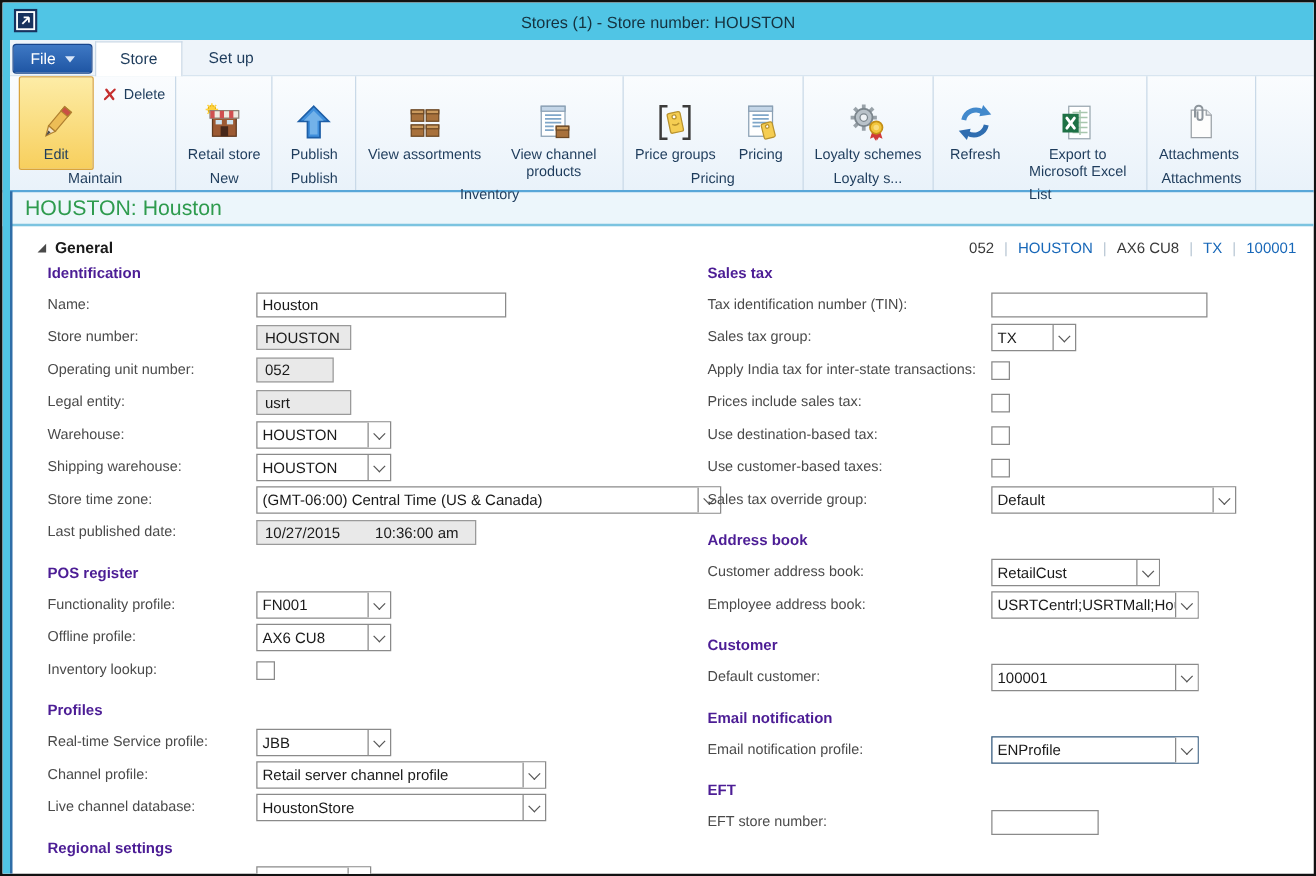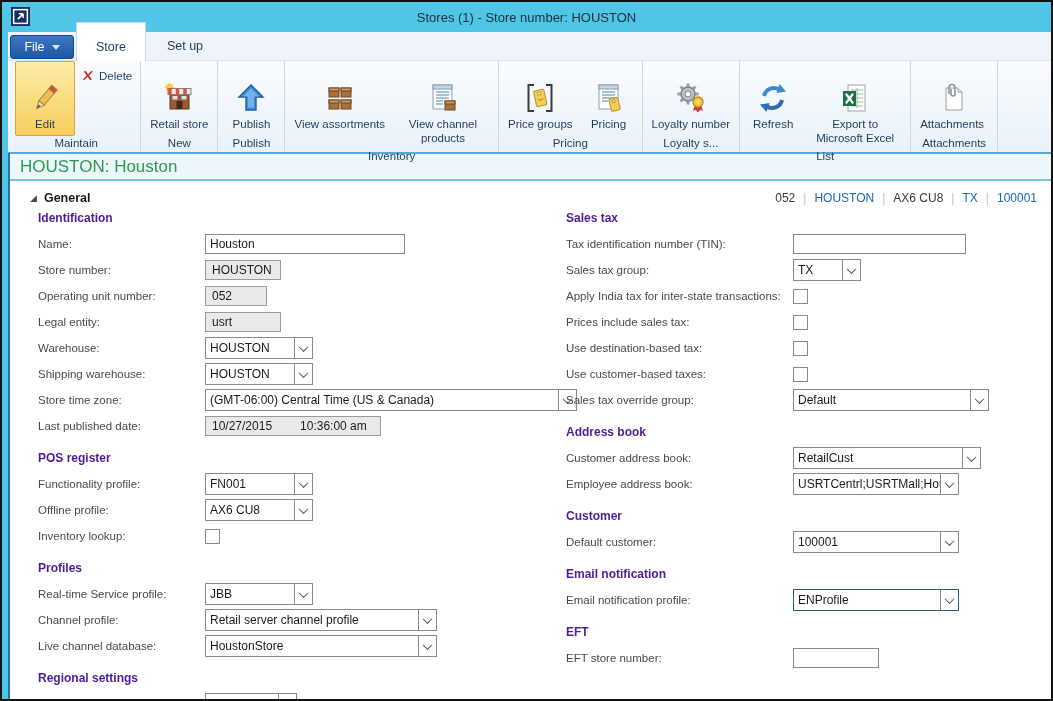--- a/index.html
+++ b/index.html
@@ -29,21 +29,21 @@
     width:64px; height:24px; margin-bottom:1px;
     background:linear-gradient(#3e78c4,#1f56a4);
     border:1px solid #17458c; border-radius:3px;
     color:#fff; font-size:12.5px;
     display:flex; align-items:center; justify-content:center; gap:7px;
     box-sizing:border-box; cursor:default;
   }
   .file-caret { width:0; height:0; border-left:4px solid transparent;
     border-right:4px solid transparent; border-top:5px solid #d8e6f8; }
   .tab {
-    padding:17px 19px 6px; font-size:12.5px; color:#1e3c5c; margin-left:2px;
+    padding:6px 19px 6px; font-size:12.5px; color:#1e3c5c; margin-left:2px;
   }
   .tab.active {
     background:#fff; border:1px solid #c9d8e6; border-bottom:none;
     padding-bottom:7px; margin-bottom:-1px;
   }
   
   .ribbon {
     height:94px; box-sizing:border-box;
     background:linear-gradient(#fafcfe,#e9f2fa);
     border-top:1px solid #d8e5f0;
@@ -324,21 +324,21 @@
                   <line x1="8" y1="17" x2="5.5" y2="19.5"></line>
                 </g>
                 <circle cx="13" cy="12" r="7" fill="#b9c2c9" stroke="#7c868d" stroke-width="1.5"></circle>
                 <circle cx="13" cy="12" r="3" fill="#eef2f5" stroke="#7c868d"></circle>
                 <path d="M20.5 21 l-2.5 8 2.8-1.2 1.8 2.7 2-6.5 Z" fill="#d03a3a"></path>
                 <path d="M25.5 21 l2.5 8 -2.8-1.2 -1.8 2.7 -2-6.5 Z" fill="#d03a3a"></path>
                 <circle cx="23" cy="20" r="5" fill="#f2c63d" stroke="#c49016" stroke-width="1.4"></circle>
                 <circle cx="23" cy="20" r="2.2" fill="#f8dd7e"></circle>
               </svg>
             </span>
-            <span class="rlabel">Loyalty number</span>
+            <span class="rlabel">Loyalty schemes</span>
           </div>
         </div>
         <div class="rgroup-label">Loyalty s...</div>
       </div>
       <div class="rgroup">
         <div class="rgroup-buttons">
           <div class="rbtn big">
             <span class="ric">
               <svg viewBox="0 0 32 32">
                 <path d="M7 14 A10 10 0 0 1 22 7.5" stroke="#4289cc" stroke-width="4" fill="none"></path>
@@ -560,21 +560,21 @@
         <div class="combo" style="width: 196px;">
           <span class="ctxt">Default</span>
           <span class="dd">
             <span class="chev"></span>
           </span>
         </div>
       </div>
       <div class="sec-heading">Address book</div>
       <div class="row">
         <span class="lbl">Customer address book:</span>
-        <div class="combo" style="width: 188px; gap: 48px;">
+        <div class="combo" style="width: 135px; gap: 48px;">
           <span class="ctxt">RetailCust</span>
           <span class="dd">
             <span class="chev"></span>
           </span>
         </div>
       </div>
       <div class="row">
         <span class="lbl">Employee address book:</span>
         <div class="combo" style="width: 166px;">
           <span class="ctxt">USRTCentrl;USRTMall;Hou</span>

